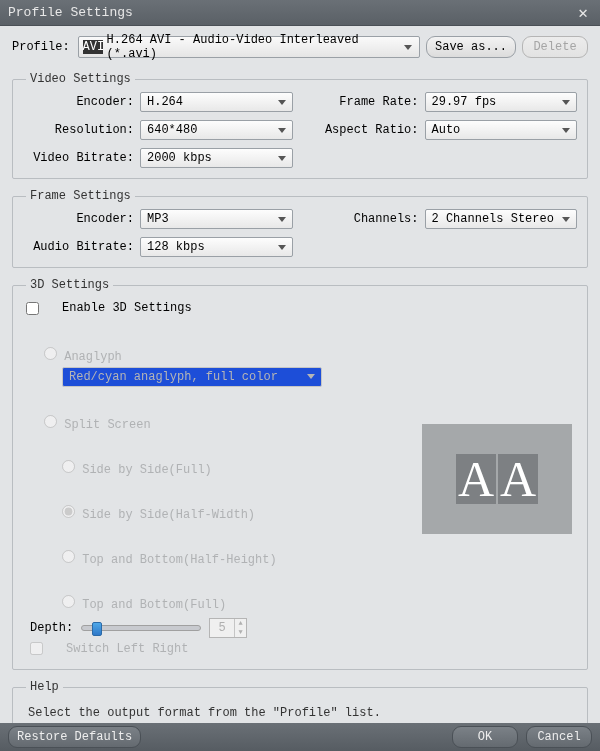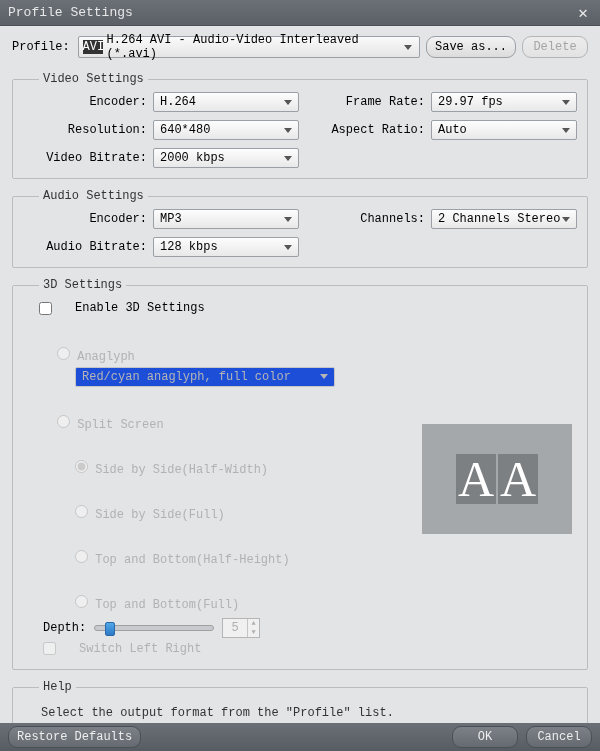--- a/index.html
+++ b/index.html
@@ -86,21 +86,21 @@
   .btn.disabled {
     color: #a5a5a5;
     background: linear-gradient(#ececec, #e2e2e2);
     border-color: #b5b5b5;
     cursor: default;
   }
   fieldset {
     border: 1px solid #b9bdc1;
     border-radius: 2px;
     margin-bottom: 10px;
-    padding: 6px 10px 10px 26px;
+    padding: 6px 10px 10px 13px;
   }
   legend {
     padding: 0 4px;
     font-size: 12px;
     color: #333;
   }
   .grid2 {
     display: grid;
     grid-template-columns: 1fr 1fr;
     column-gap: 18px;
@@ -247,21 +247,21 @@
         <label>Video Bitrate:</label>
         <div class="combo">
           <span>2000 kbps</span>
             <span class="dd"></span>
         </div>
       </div>
     </div>
   </fieldset>
 
   <fieldset>
-    <legend>Audio Settings</legend>
+    <legend>Frame Settings</legend>
     <div class="grid2">
       <div class="field">
         <label>Encoder:</label>
         <div class="combo">
           <span>MP3</span>
             <span class="dd"></span>
         </div>
       </div>
       <div class="field">
         <label>Channels:</label>
@@ -296,26 +296,26 @@
           <div class="combo disabled" style="width:260px;">
             <span>Red/cyan anaglyph, full color</span>
               <span class="dd"></span>
           </div>
         </div>
         <label class="rb disabled indent1">
           <input type="radio" disabled="" style="">
           <span>Split Screen</span>
         </label>
         <label class="rb disabled indent2">
+          <input type="radio" disabled="" style="">
+          <span>Side by Side(Full)</span>
+        </label>
+        <label class="rb disabled indent2">
           <input type="radio" disabled="" checked="" style="">
           <span>Side by Side(Half-Width)</span>
-        </label>
-        <label class="rb disabled indent2">
-          <input type="radio" disabled="" style="">
-          <span>Side by Side(Full)</span>
         </label>
         <label class="rb disabled indent2">
           <input type="radio" disabled="" style="">
           <span>Top and Bottom(Half-Height)</span>
         </label>
         <label class="rb disabled indent2">
           <input type="radio" disabled="" style="">
           <span>Top and Bottom(Full)</span>
         </label>
         <div class="depth-row">

